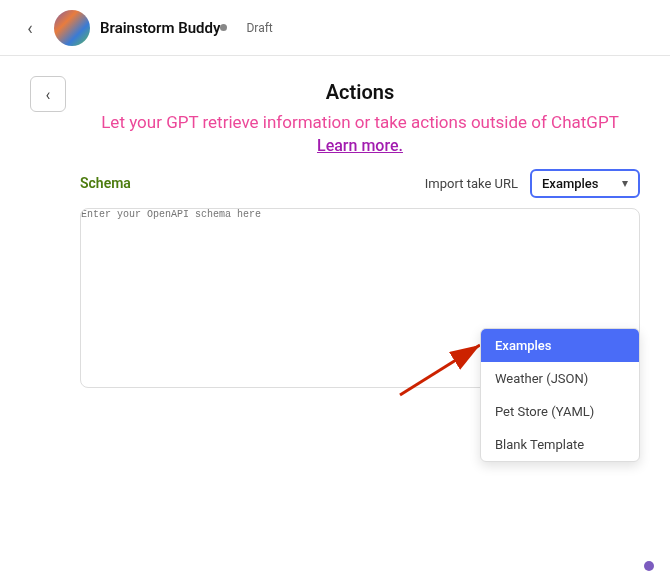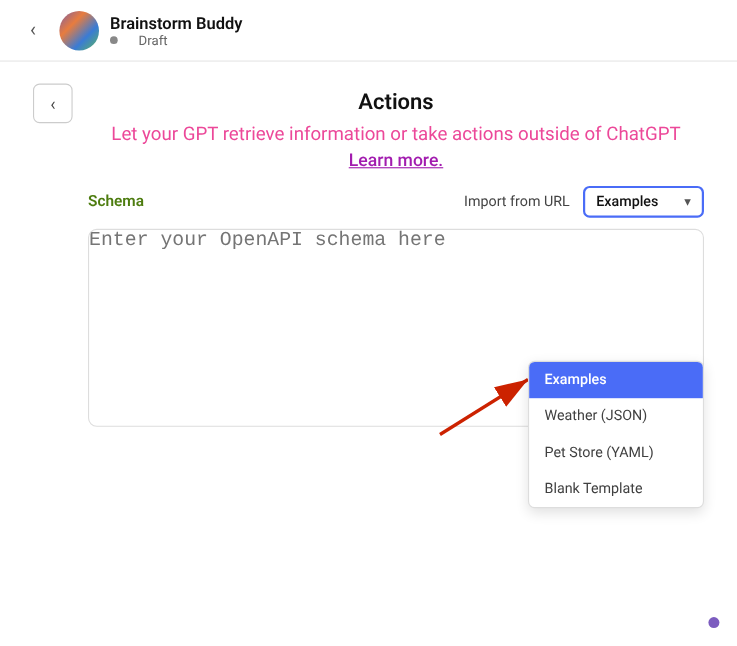--- a/index.html
+++ b/index.html
@@ -34,21 +34,20 @@
     .header-avatar {
       width: 36px;
       height: 36px;
       border-radius: 50%;
       background: linear-gradient(135deg, #7b5ea7, #e87c3e, #3a7bd5, #5cb85c);
       margin-right: 10px;
       flex-shrink: 0;
     }
     .header-info {
       display: flex;
-      flex-direction: column;
     }
     .header-title {
       font-size: 15px;
       font-weight: 600;
       color: #111;
     }
     .header-status {
       display: flex;
       align-items: center;
       gap: 19px;
@@ -151,21 +150,21 @@
       color: #555;
     }
 
     
     .schema-textarea {
       width: 100%;
       height: 180px;
       border: 1px solid #ddd;
       border-radius: 8px;
       font-family: 'Courier New', Courier, monospace;
-      font-size: 18px;
+      font-size: 10px;
       color: #999;
       resize: none;
       outline: none;
     }
 
     
     .dropdown-popup {
       position: absolute;
       right: 30px;
       top: 328px;
@@ -254,21 +253,21 @@
       <div class="actions-section">
         <div class="actions-title">Actions</div>
         <div class="actions-subtitle">Let your GPT retrieve information or take actions outside of ChatGPT</div>
         <div class="actions-learn-more">Learn more.</div>
       </div>
 
       
       <div class="schema-row">
         <span class="schema-label">Schema</span>
         <div class="schema-right">
-          <span class="import-url-link">Import from URL</span>
+          <span class="import-url-link">Import take URL</span>
           <div class="examples-dropdown">
             <span class="examples-dropdown-label">Examples</span>
             <span class="dropdown-arrow">▾</span>
           </div>
         </div>
       </div>
 
       
       <textarea class="schema-textarea" placeholder="Enter your OpenAPI schema here" style=""></textarea>
     </div>

